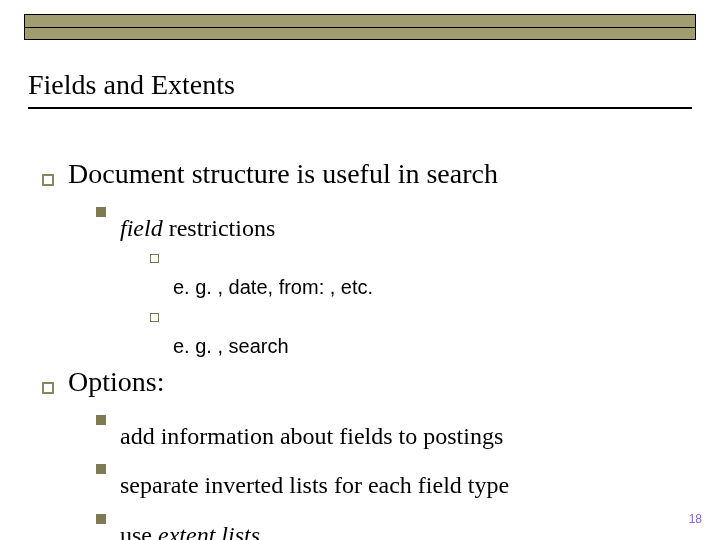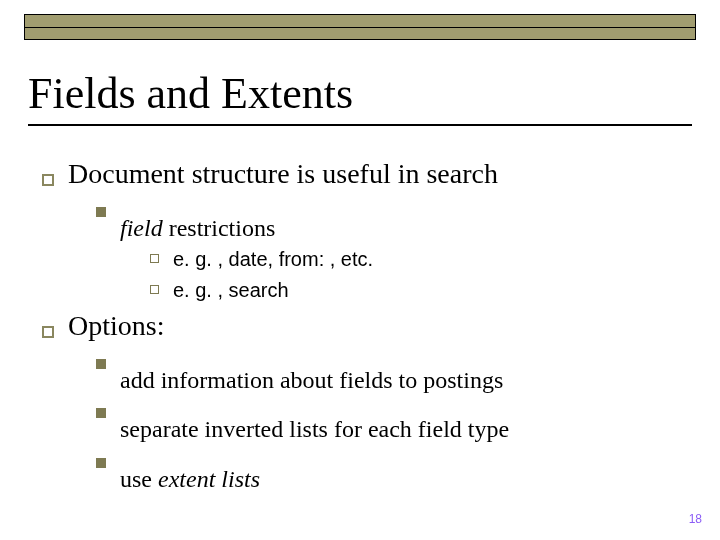--- a/index.html
+++ b/index.html
@@ -37,21 +37,21 @@
     height: 1px;
     background: #000;
   }
   .title-wrap {
     position: absolute;
     top: 70px;
     left: 28px;
     right: 28px;
   }
   .title {
-    font-size: 44px;
+    font-size: 28px;
     font-weight: 400;
     margin: 0 0 6px 0;
     line-height: 1.1;
   }
   .title-underline {
     border-top: 2px solid #000;
     margin-top: 4px;
   }
   .body {
     position: absolute;
@@ -108,20 +108,21 @@
     border: 1.5px solid #7e7a52;
     box-sizing: border-box;
     margin-top: 8px;
     margin-right: 14px;
     flex: 0 0 auto;
   }
   .lvl3 .t {
     font-family: Arial, Helvetica, sans-serif;
     font-size: 20px;
     line-height: 1.35;
+    margin-top: 28px;
   }
   .ital { font-style: italic; }
   .page-num {
     position: absolute;
     right: 18px;
     bottom: 14px;
     font-family: Arial, Helvetica, sans-serif;
     font-size: 12px;
     color: #8b5cf6;
   }

